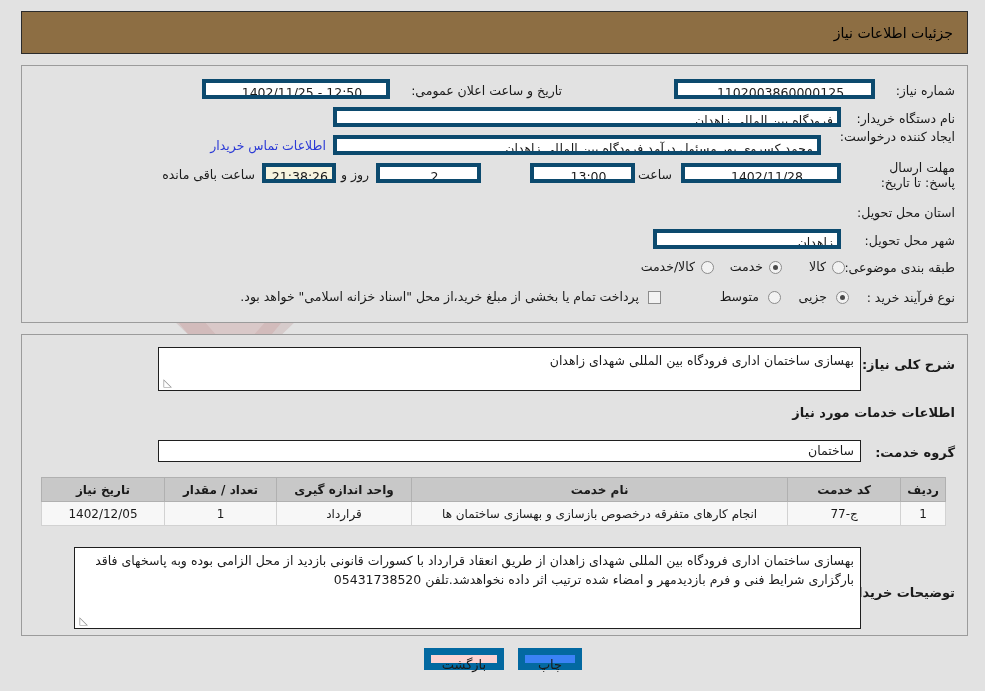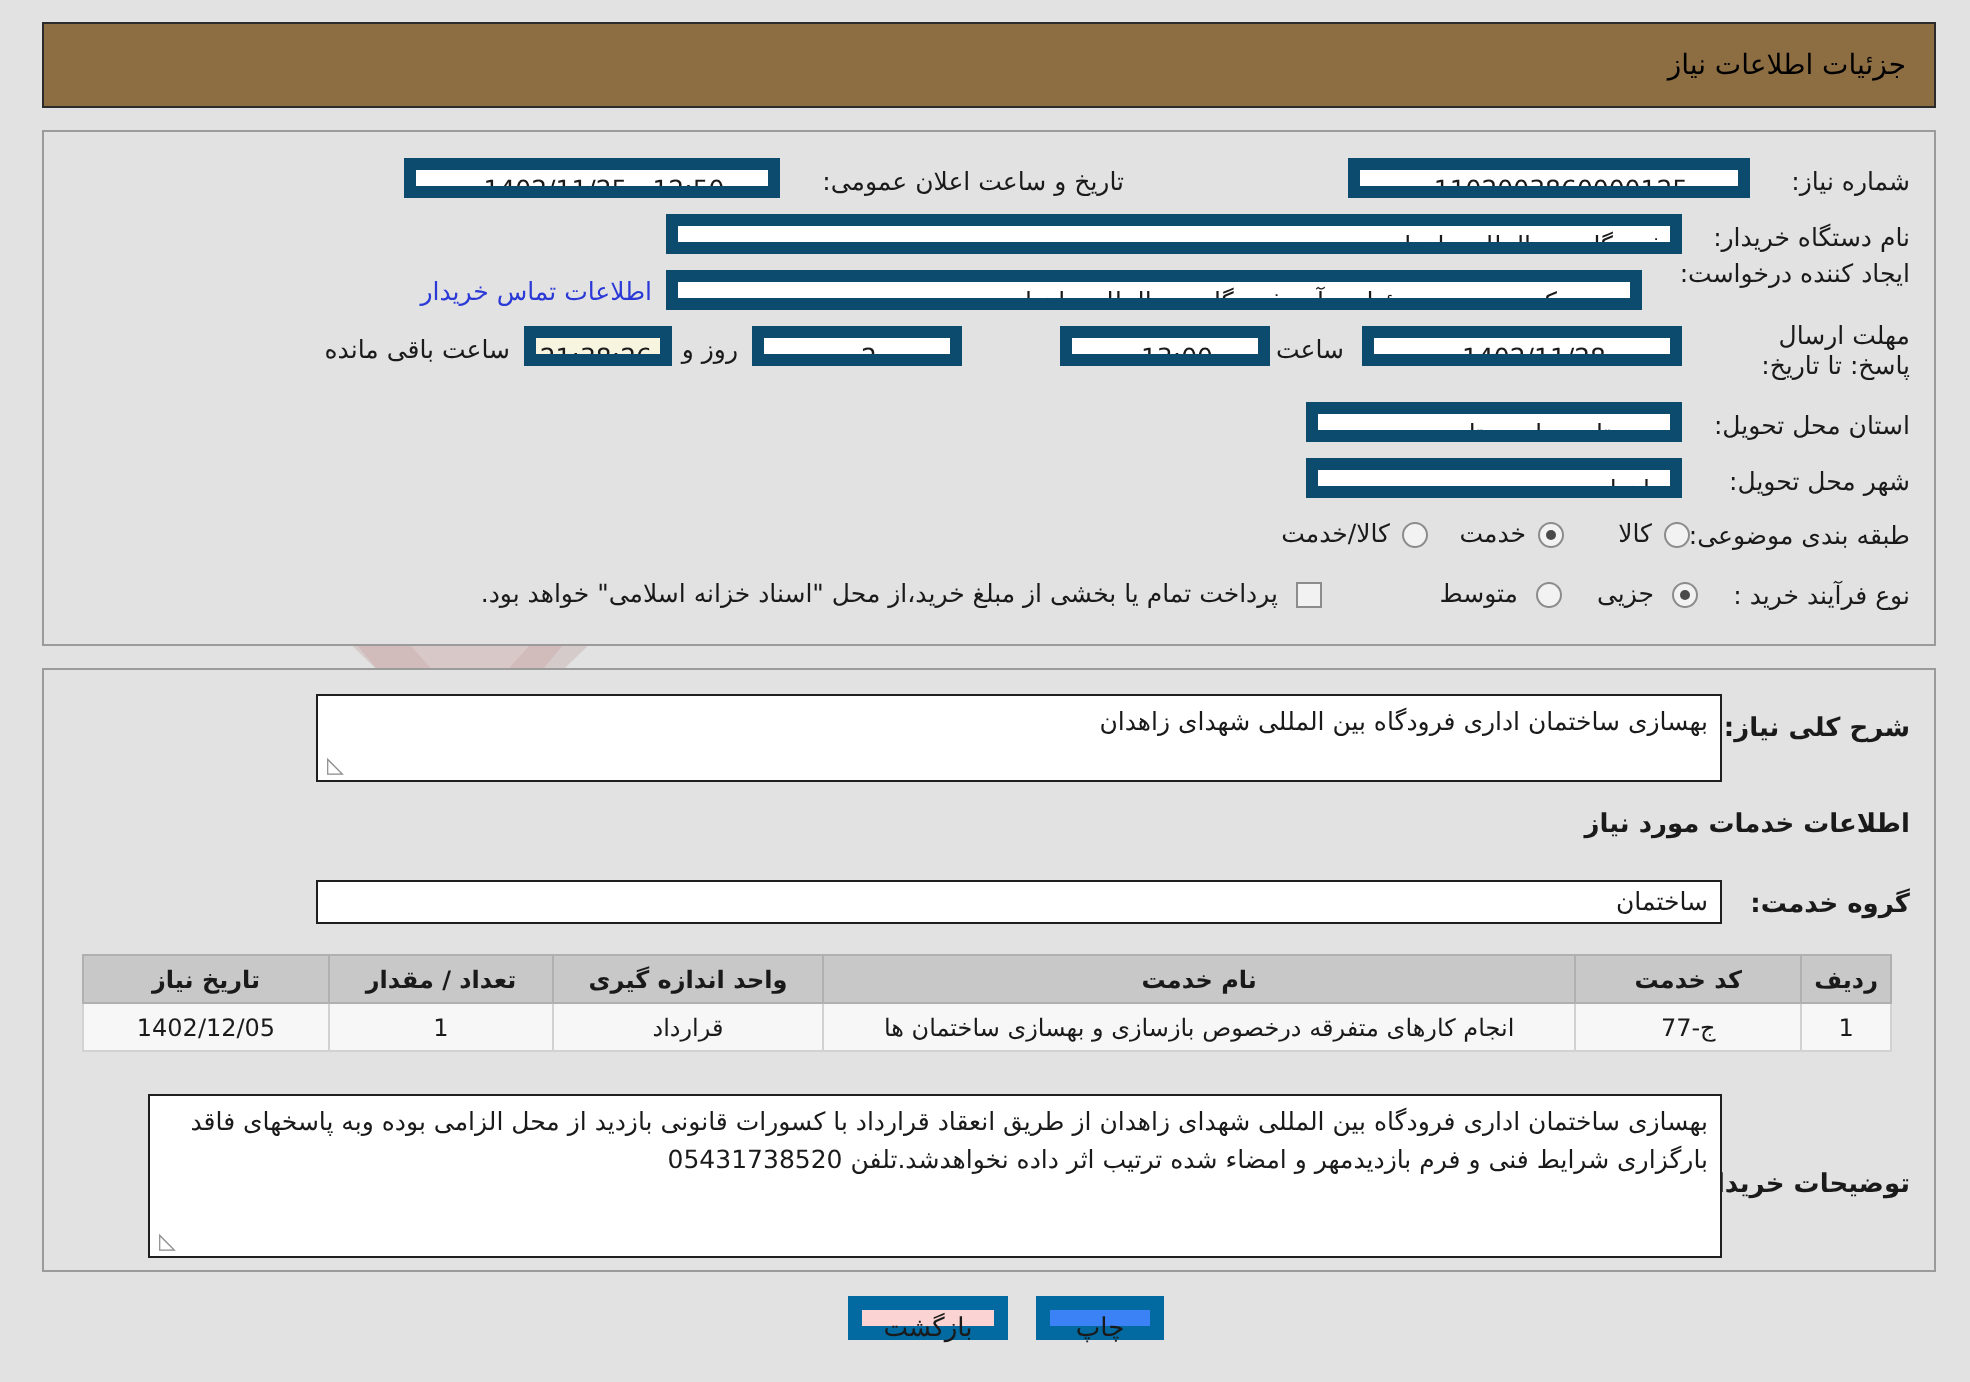--- a/index.html
+++ b/index.html
@@ -100,21 +100,21 @@
     font-size: 12.5px;
     color: #1a1a1a;
     text-align: right;
     white-space: nowrap;
     line-height: 15px;
   }
   .lbl.wrap { white-space: normal; }
   .fld {
     position: absolute;
     background: #ffffff;
-    border: 6px solid #0c4a6e;
+    border: 4px solid #0c4a6e;
     font-size: 12.5px;
     color: #1a1a1a;
     padding: 1px 4px 0 16px;
     line-height: 17px;
     height: 20px;
     overflow: hidden;
     white-space: nowrap;
     font-family: "DejaVu Sans", "Liberation Sans", sans-serif;
   }
   .fld.center { text-align: center; }
@@ -258,21 +258,20 @@
   <div class="lbl wrap" style="right:12px; top:94px; width:94px;">مهلت ارسال پاسخ: تا تاریخ:</div>
   <div class="fld center" style="right:126px; top:97px; width:160px;">1402/11/28</div>
   <div class="lbl" style="right:295px; top:101px;">ساعت</div>
   <div class="fld center" style="right:332px; top:97px; width:105px;">13:00</div>
   <div class="fld center" style="right:486px; top:97px; width:105px;">2</div>
   <div class="lbl" style="right:598px; top:101px;">روز و</div>
   <div class="fld cream" style="right:631px; top:97px; width:74px;">21:38:26</div>
   <div class="lbl" style="right:712px; top:101px;">ساعت باقی مانده</div>
 
   <div class="lbl" style="right:12px; top:139px;">استان محل تحویل:</div>
-  <div class="fld right" style="right:126px; top:135px; width:188px;">سیستان و بلوچستان</div>
 
   <div class="lbl" style="right:12px; top:167px;">شهر محل تحویل:</div>
   <div class="fld right" style="right:126px; top:163px; width:188px;">زاهدان</div>
 
   <div class="lbl" style="right:12px; top:194px;">طبقه بندی موضوعی:</div>
   <div class="radio" style="right:122px; top:195px;"></div>
   <div class="rlabel" style="right:141px; top:193px;">کالا</div>
   <div class="radio on" style="right:185px; top:195px;"></div>
   <div class="rlabel" style="right:204px; top:193px;">خدمت</div>
   <div class="radio" style="right:253px; top:195px;"></div>

